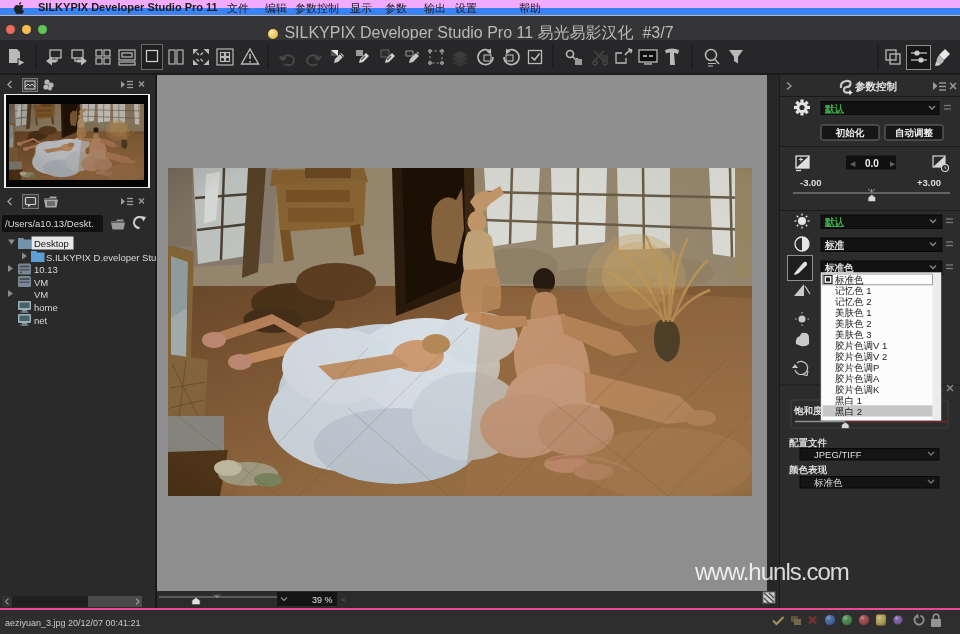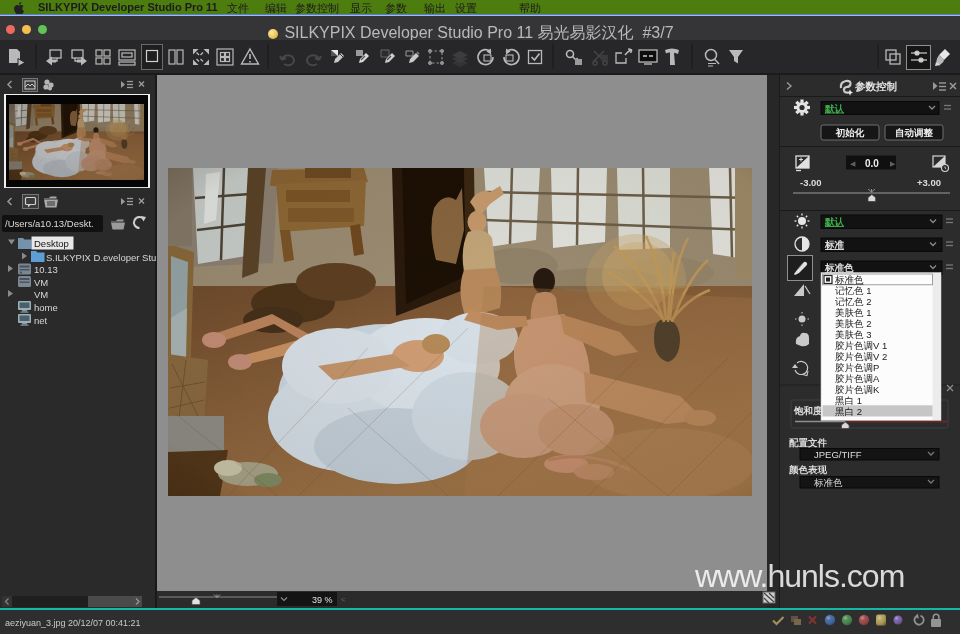--- a/index.html
+++ b/index.html
@@ -2,41 +2,41 @@
 <html><head>
 <meta charset="utf-8">
 <style>
 * { margin:0; padding:0; box-sizing:border-box; }
 html,body { width:960px; height:634px; overflow:hidden; background:#262626; }
 body { font-family:"Liberation Sans", sans-serif; }
 #root { position:absolute; top:0; left:0; width:960px; height:634px; }
 .abs { position:absolute; }
 
 
-#menubar { left:0; top:0; width:960px; height:15px; background:#4d7c0f; border-bottom:1px solid #3b82f6; color:#1c1c1c; font-size:11px; }
+#menubar { left:0; top:0; width:960px; height:15px; background:#f0abfc; border-bottom:7px solid #3b82f6; color:#1c1c1c; font-size:11px; }
 #menubar .mi { position:absolute; top:1px; }
 #appname { font-weight:bold; }
 
 #topline { left:0; top:15px; width:960px; height:1px; background:#b9b9ba; }
 #titlebar { left:0; top:16px; width:960px; height:24px; background:#353537; }
 .tl { position:absolute; top:25px; width:9px; height:9px; border-radius:50%; }
 #title { position:absolute; top:22.5px; left:0; width:942px; text-align:center; color:#b9b9b9; font-size:16px; }
 
 #toolbar { left:0; top:40px; width:960px; height:33px; background:#272729; }
 
 #main { left:0; top:73px; width:960px; height:535px; background:#272727; border-top:2px solid #1b1b1b;}
 #leftpanel { left:0; top:75px; width:157px; height:533px; background:#2a2a2a; border-right:2px solid #191919; }
 #canvas { left:157px; top:75px; width:610px; height:516px; background:#8e8e8e; }
 #zoombar { left:157px; top:591px; width:623px; height:17px; background:#2b2b2b; }
 #rightstrip { left:767px; top:75px; width:193px; height:533px; background:#272727; }
 #rightpanel { left:779px; top:75px; width:181px; height:533px; background:#2c2c2c; border-left:1px solid #1a1a1a;}
 
-#statusbar { left:0; top:608px; width:960px; height:26px; background:#2e2e2e; border-top:2px solid #14b8a6; color:#c9c9c9; font-size:9px; }
-
-#watermark { left:695px; top:558px; color:rgba(255,255,255,0.82); font-size:32px; letter-spacing:-1px; z-index:50; }
+#statusbar { left:0; top:608px; width:960px; height:26px; background:#2e2e2e; border-top:2px solid #ec4899; color:#c9c9c9; font-size:9px; }
+
+#watermark { left:695px; top:558px; color:rgba(255,255,255,0.82); font-size:24px; letter-spacing:-1px; z-index:50; }
 </style>
 </head>
 <body>
 <div id="root">
 
   <div id="menubar" class="abs">
     <svg class="abs" style="left:14px;top:2px" width="11" height="12" viewBox="0 0 11 12">
         <path fill="#222" d="M8.3 6.4c0-1.5 1.2-2.2 1.3-2.3-.7-1-1.8-1.2-2.2-1.2-.9-.1-1.8.5-2.3.5-.5 0-1.2-.5-2-.5-1 0-2 .6-2.5 1.5-1.1 1.9-.3 4.7.8 6.2.5.8 1.1 1.6 1.9 1.6.8 0 1.1-.5 2-.5s1.2.5 2 .5 1.4-.8 1.9-1.5c.6-.9.8-1.7.8-1.8 0 0-1.6-.6-1.7-2.5zM6.7 1.9c.4-.5.7-1.2.6-1.9-.6 0-1.3.4-1.8.9-.4.4-.7 1.1-.6 1.8.7.1 1.4-.3 1.8-.8z"></path>
       </svg>
     <span class="mi" id="appname" style="left:38px">SILKYPIX Developer Studio Pro 11</span>

